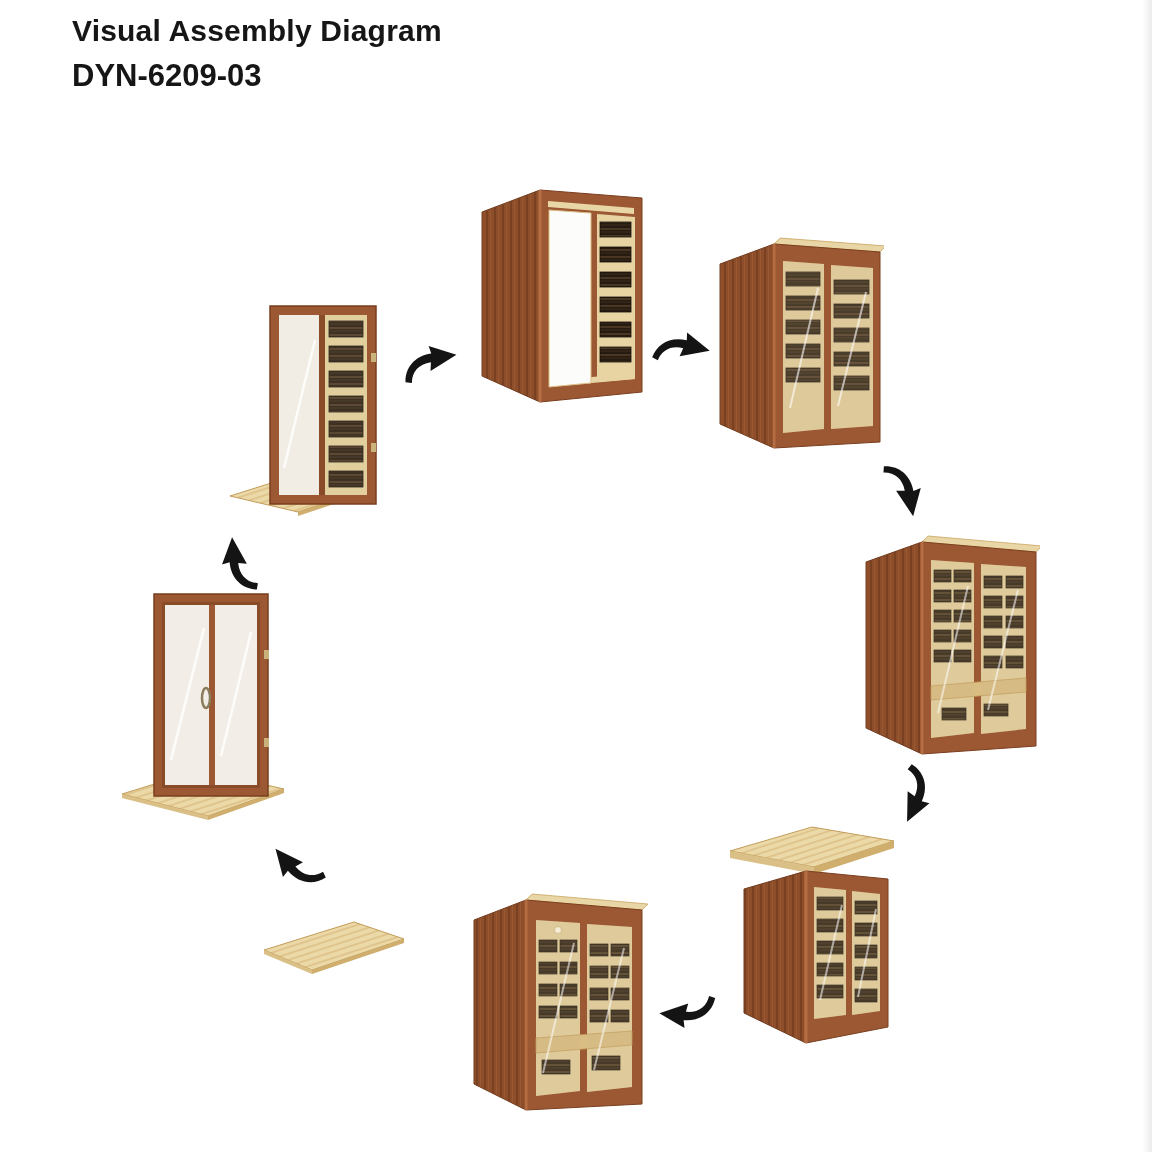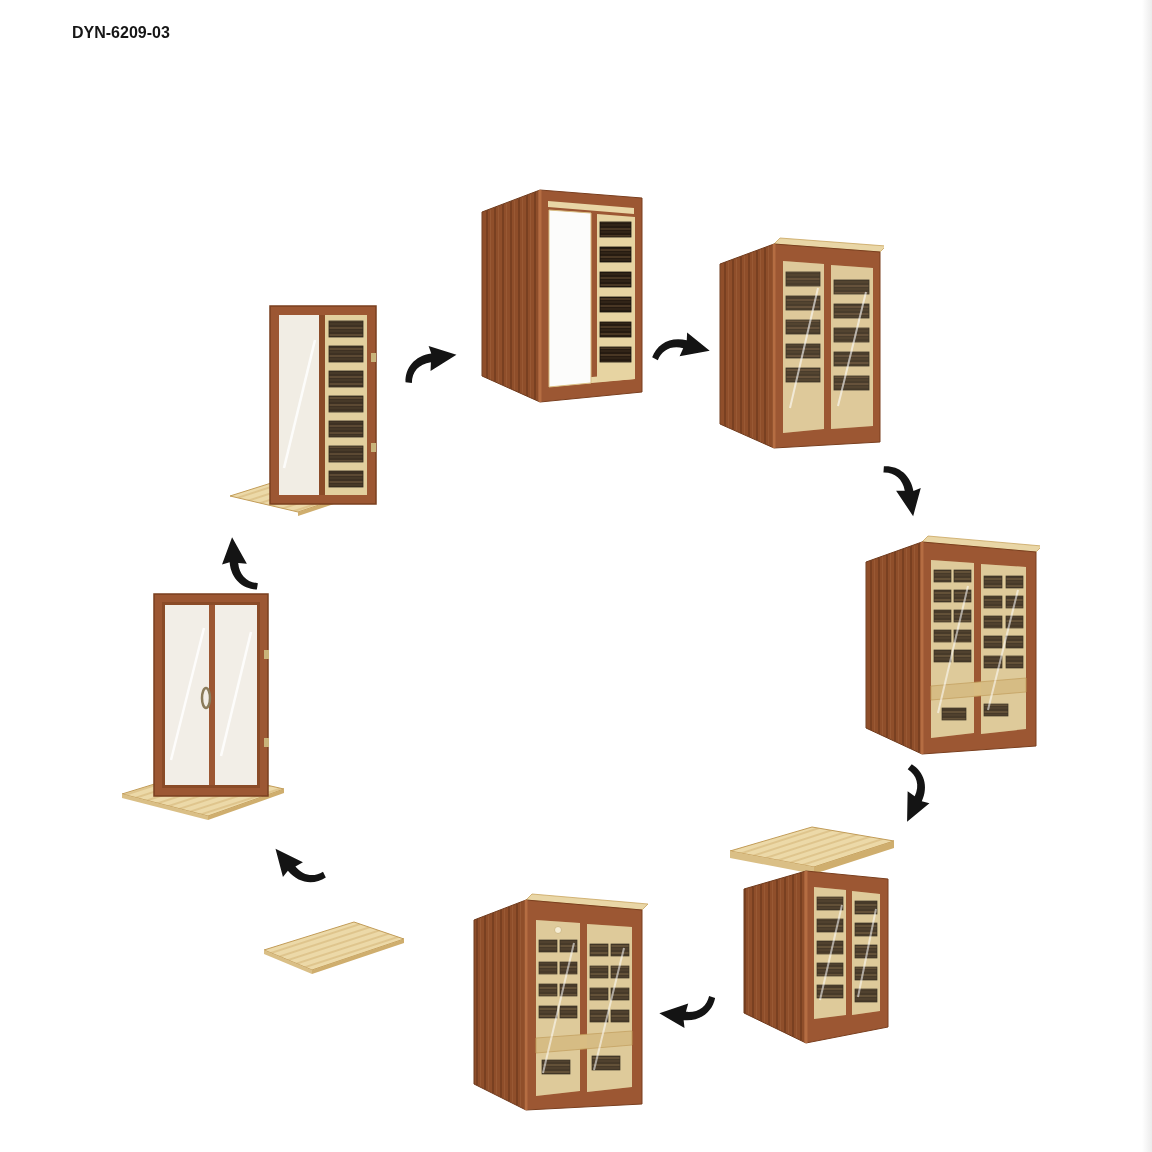--- a/index.html
+++ b/index.html
@@ -4,21 +4,21 @@
 <style>
   html,body{margin:0;padding:0;background:#ffffff;}
   #canvas{
     position:relative;width:1152px;height:1152px;background:#ffffff;overflow:hidden;
     font-family:"Liberation Sans", sans-serif;
   }
   .page-edge{position:absolute;right:0;top:0;width:10px;height:1152px;
     background:linear-gradient(to right,#ffffff,#ececec);}
   header{position:absolute;left:72px;top:14px;}
   h1{margin:0;font-size:30px;font-weight:bold;color:#161616;letter-spacing:.2px;}
-  h2{margin:10px 0 0 0;font-size:16px;font-weight:bold;color:#161616;}
+  h2{margin:10px 0 0 0;font-size:31px;font-weight:bold;color:#161616;}
   .step{position:absolute;}
   .step svg{width:100%;height:100%;display:block;}
   .arrow{position:absolute;width:62px;height:38px;}
   .arrow svg{width:100%;height:100%;display:block;overflow:visible;}
 </style>
 </head>
 <body>
 
 <div id="canvas">
 
@@ -38,20 +38,21 @@
         <line x1="0" y1="2" x2="8" y2="2" stroke="#6b5236" stroke-width="1"></line>
         <line x1="0" y1="5" x2="8" y2="5" stroke="#3c2d1d" stroke-width="1"></line>
       </pattern>
       <symbol id="curved-arrow" viewBox="0 0 80 48">
         <path d="M4,44 C6,26 20,12 42,12 L40,2 L74,18 L38,34 L40,23 C24,23 14,32 12,46 Z" fill="#141414"></path>
       </symbol>
     </defs>
   </svg>
 
   <header>
+    <h1>Visual Assembly Diagram</h1>
     <h2>DYN-6209-03</h2>
   </header>
 
   <div class="step" style="left:258px;top:912px;width:152px;height:62px">
     <svg viewBox="0 0 152 62">
       <polygon points="6,38 96,10 146,27 54,58" fill="url(#floorSlats)" stroke="#c29c58" stroke-width="1"></polygon>
       <polygon points="54,58 146,27 146,31 54,62" fill="#cfae6e"></polygon>
       <polygon points="6,38 54,58 54,62 6,42" fill="#dabf86"></polygon>
     </svg>
   </div>

